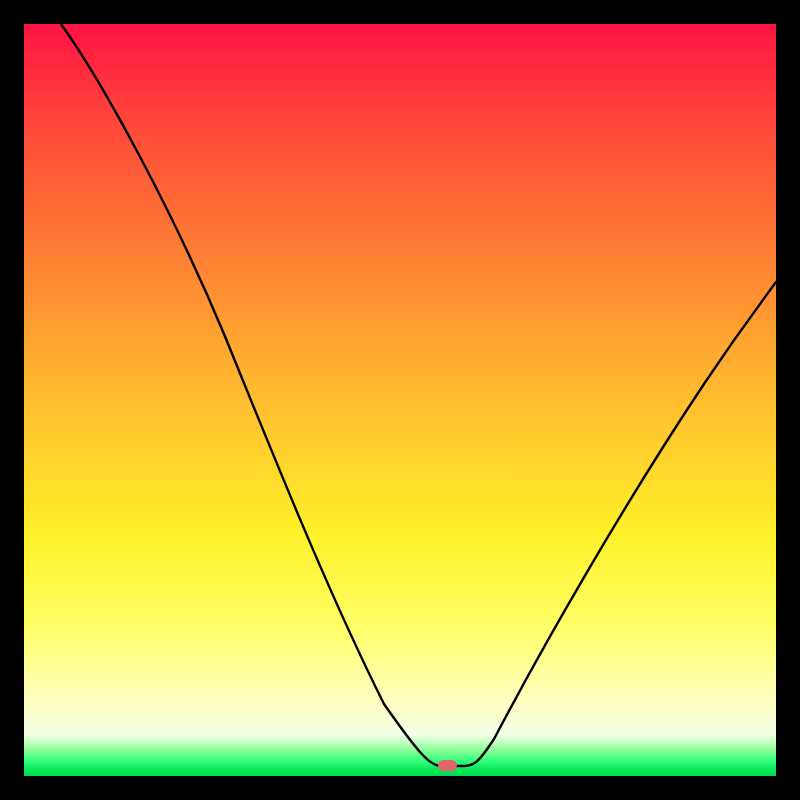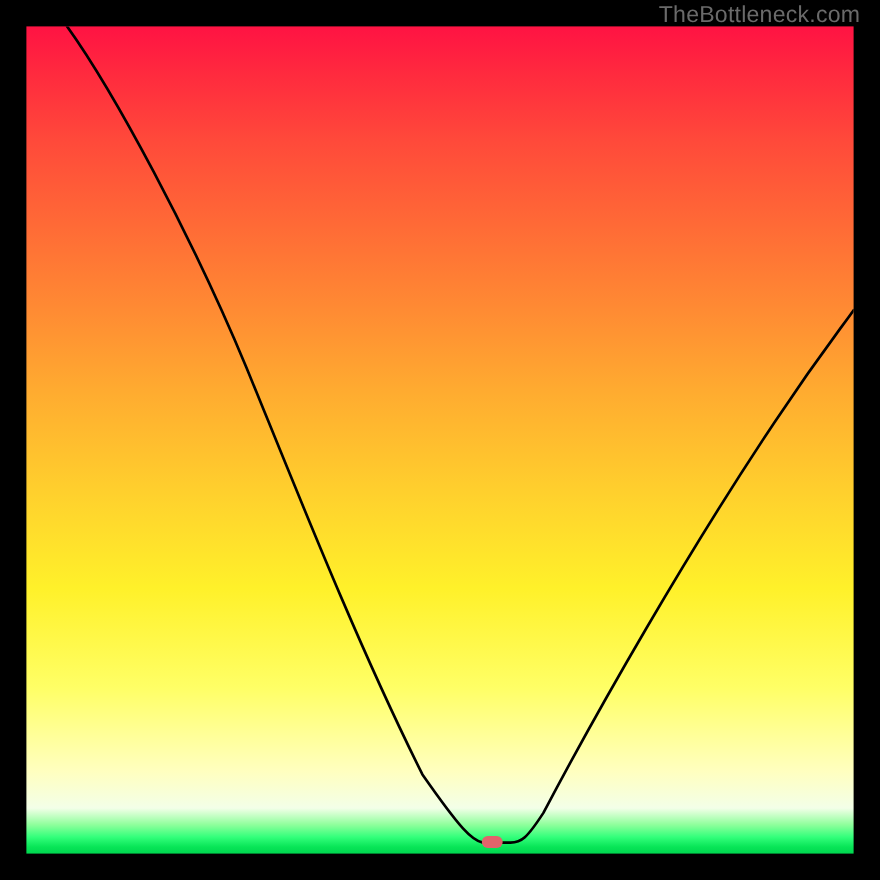--- a/index.html
+++ b/index.html
@@ -75,21 +75,20 @@
     border-radius: 6px;
     background: #e2636b;
     z-index: 30;
   }
 </style>
 </head>
 <body>
 
 <div class="frame">
 
-  <div class="watermark">TheBottleneck.com</div>
 
   <div class="plot">
     <div class="gradient"></div>
 
     <svg class="curve" viewBox="0 0 752 752" preserveAspectRatio="none">
       <path fill="none" stroke="#000" stroke-width="2.4" stroke-linecap="round" d="M 37,0 C 80,60 150,190 200,310 C 245,420 300,560 360,680 C 395,730 405,740 415,742 L 440,742 C 450,742 455,738 470,715 C 520,620 600,480 680,360 C 720,300 740,275 752,258"></path>
     </svg>
 
     <div class="marker" style="left:414px;top:736px;"></div>
   </div>

